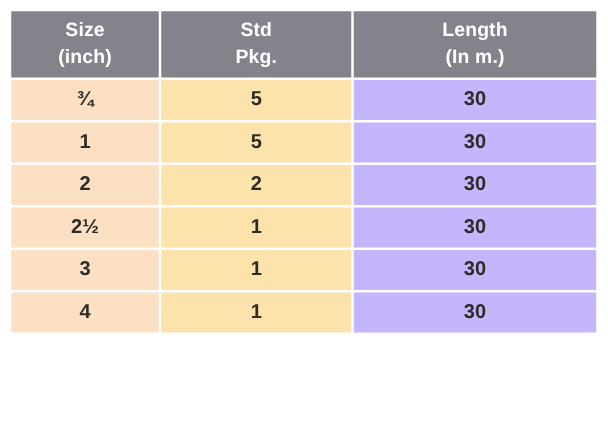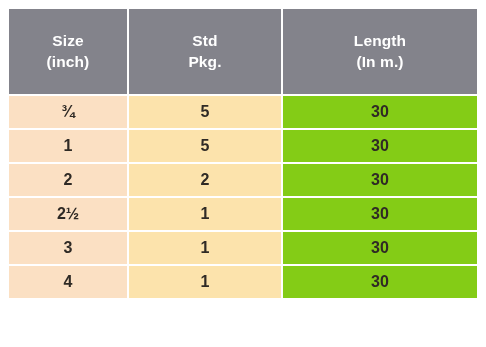--- a/index.html
+++ b/index.html
@@ -33,21 +33,21 @@
   
   .spec-table thead th {
     background: #83838b;
     color: #ffffff;
     font-size: 15.5px;
     font-weight: bold;
     line-height: 1.30;
     text-align: center;
     vertical-align: middle;
     height: 53px;
-    padding: 16px;
+    padding: 0;
     letter-spacing: 0.1px;
   }
   .hdr-line { display: block; white-space: nowrap; }
 
   
   .spec-table tbody td {
     height: 32px;
     padding: 0;
     text-align: center;
     vertical-align: middle;
@@ -56,21 +56,21 @@
     color: #2f2a25;
     line-height: 1;
   }
 
   .col-size { width: 118px; }
   .col-pkg  { width: 152px; }
   .col-len  { width: 194px; }
 
   td.cell-size { background: #fbe0c3; }
   td.cell-pkg  { background: #fce3ac; }
-  td.cell-len  { background: #84cc16; }
+  td.cell-len  { background: #c4b5fd; }
 
   .val { display: inline-block; }
 </style>
 </head>
 <body>
 
 <div class="table-wrap">
   <table class="spec-table">
     <colgroup>
       <col class="col-size">

